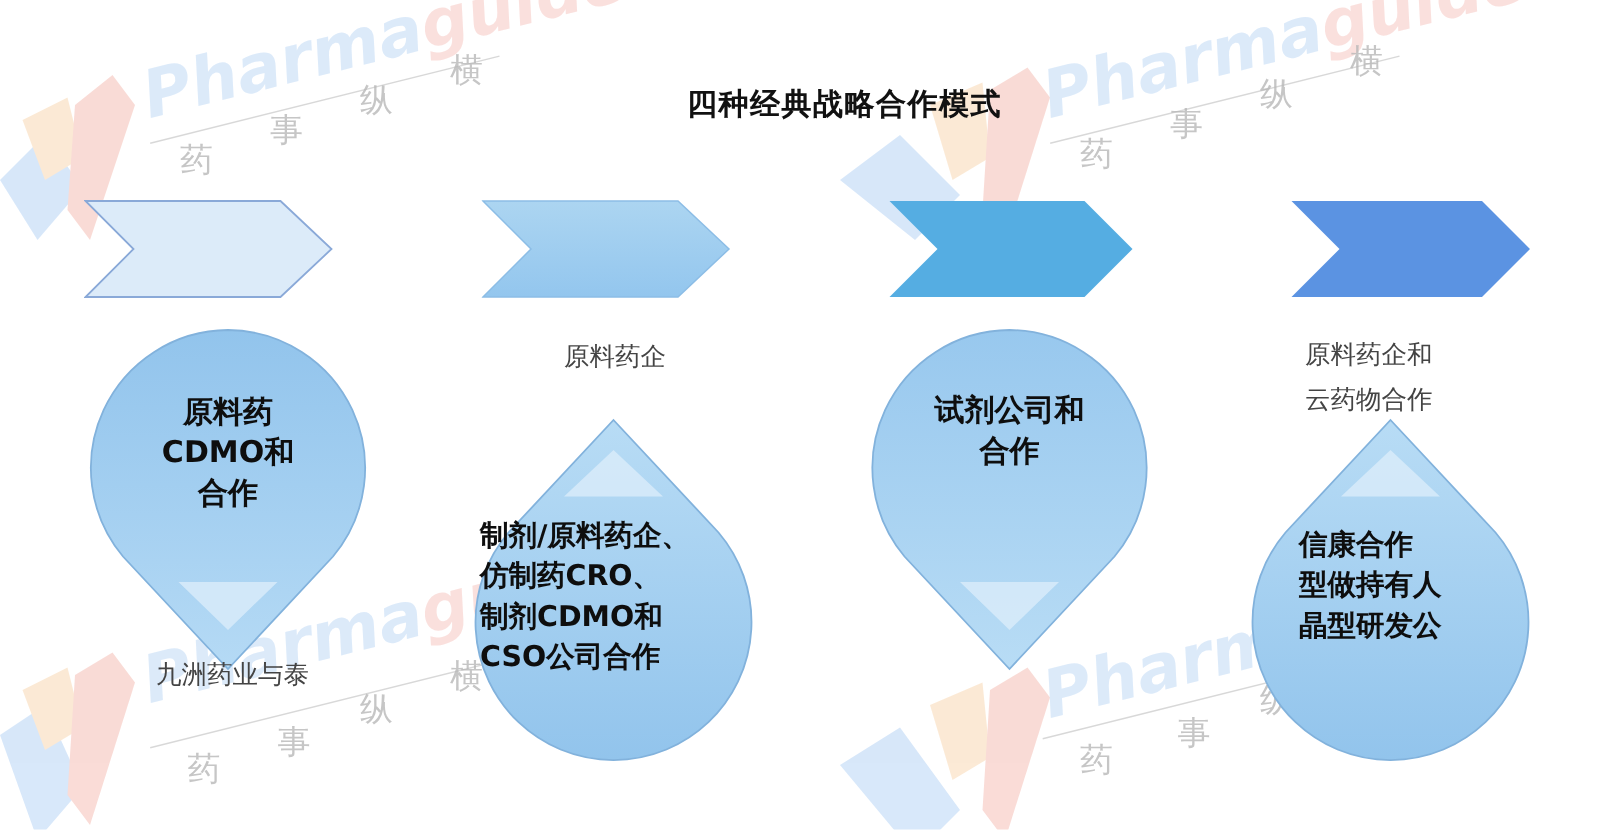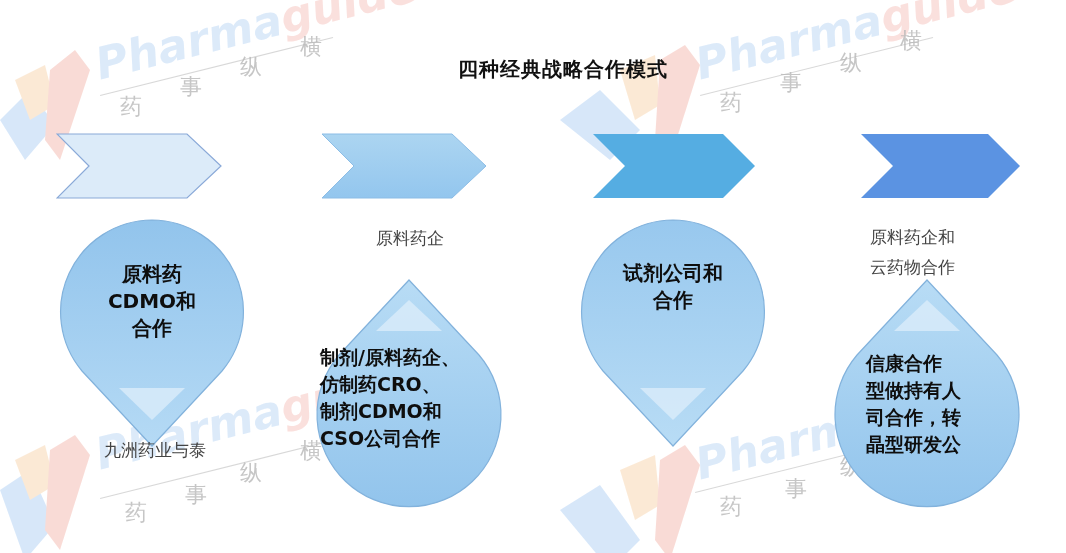--- a/index.html
+++ b/index.html
@@ -195,16 +195,15 @@
           <stop offset="0" stop-color="#b8dcf5"></stop>
           <stop offset="1" stop-color="#92c4ec"></stop>
         </linearGradient>
       </defs>
     <path d="M95,2 L165,77 A92,92 0 1 1 25,77 Z" fill="url(#d4)" stroke="#82b2dc" stroke-width="1.2"></path>
     <polygon points="62,53 128,53 95,22" fill="#d6eafa" opacity="0.9"></polygon>
   </svg>
   <div class="drop-text" style="top:72px;left:34px;text-align:left;width:160px;font-size:19px;">
     <div>信康合作</div>
     <div>型做持有人</div>
-    <div>司合作，转</div>
     <div>晶型研发公</div>
   </div>
 </div>
 
 </body></html>

